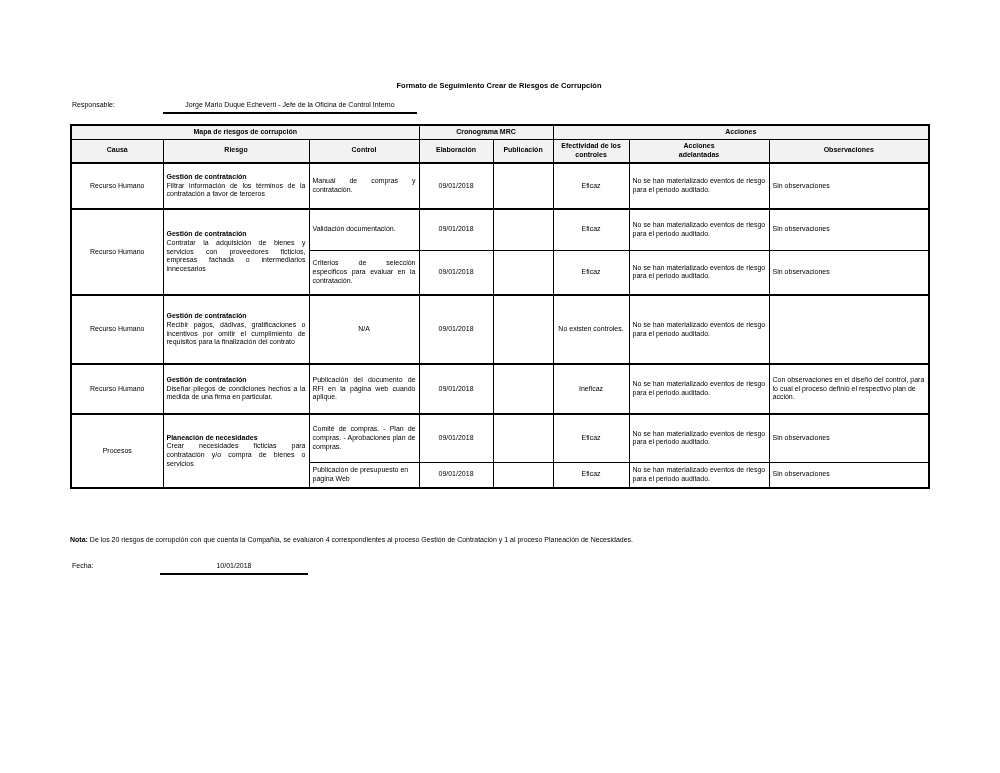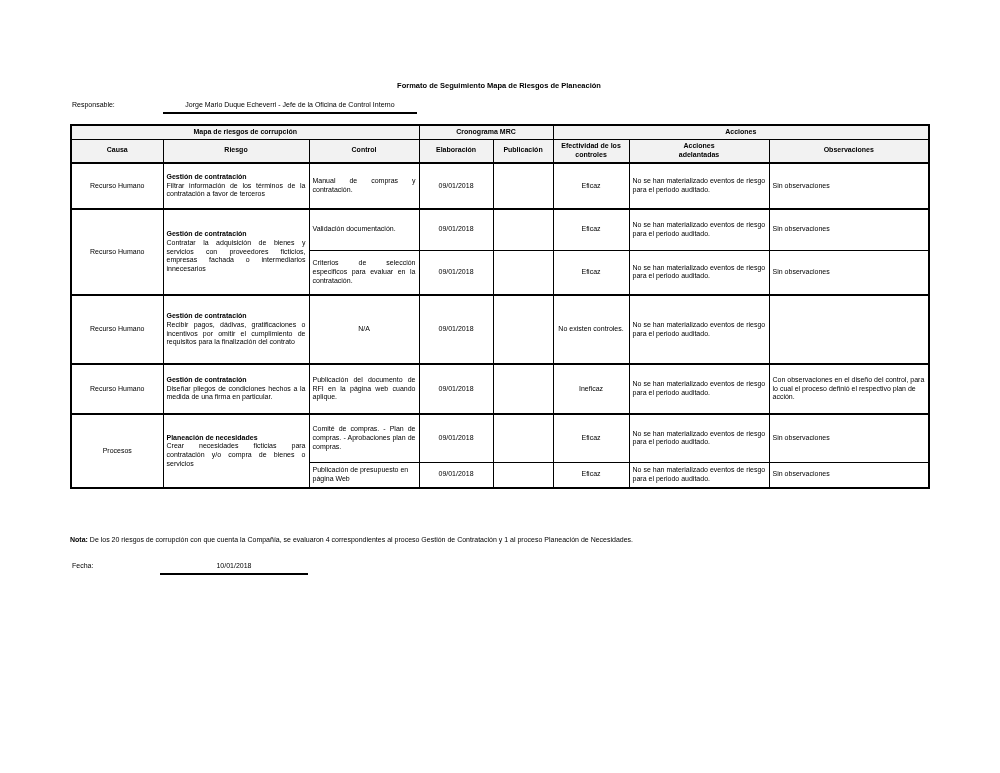--- a/index.html
+++ b/index.html
@@ -69,21 +69,21 @@
   .fecha-line {
     position: absolute; top: 573px; left: 160px; width: 148px; height: 2px;
     background: #000;
   }
 </style>
 </head>
 <body>
 
 <div class="page">
 
-  <div class="doc-title">Formato de Seguimiento Mapa de Riesgos de Planeación</div>
+  <div class="doc-title">Formato de Seguimiento Crear de Riesgos de Corrupción</div>
 
   <div class="responsable-row">
     <span class="responsable-label">Responsable:</span>
     <span class="responsable-value">Jorge Mario Duque Echeverri - Jefe de la Oficina de Control Interno</span>
   </div>
   <div class="responsable-line"></div>
 
   <table class="risk-table">
     <colgroup>
       <col style="width:92px">

